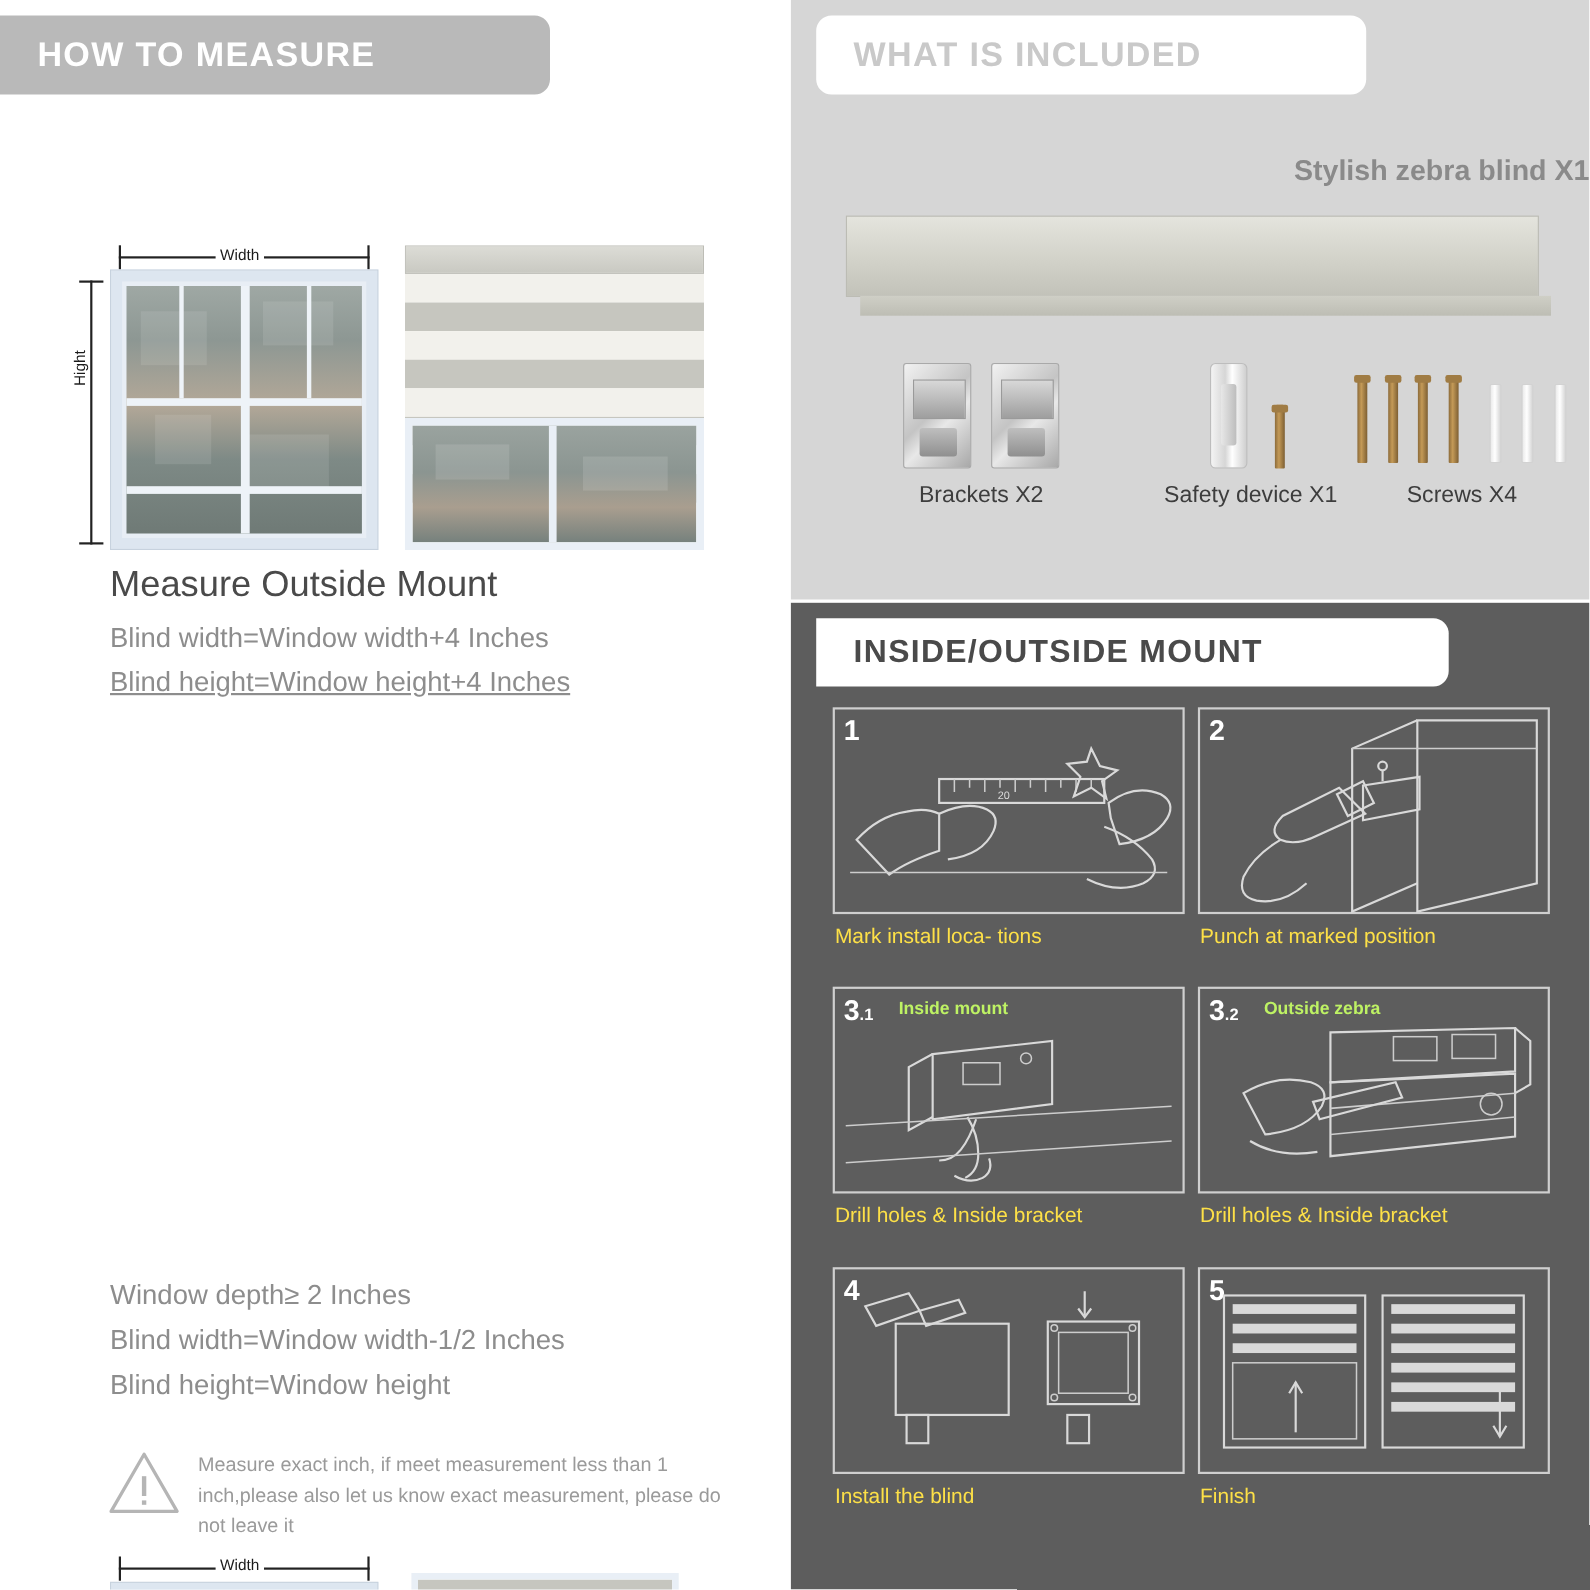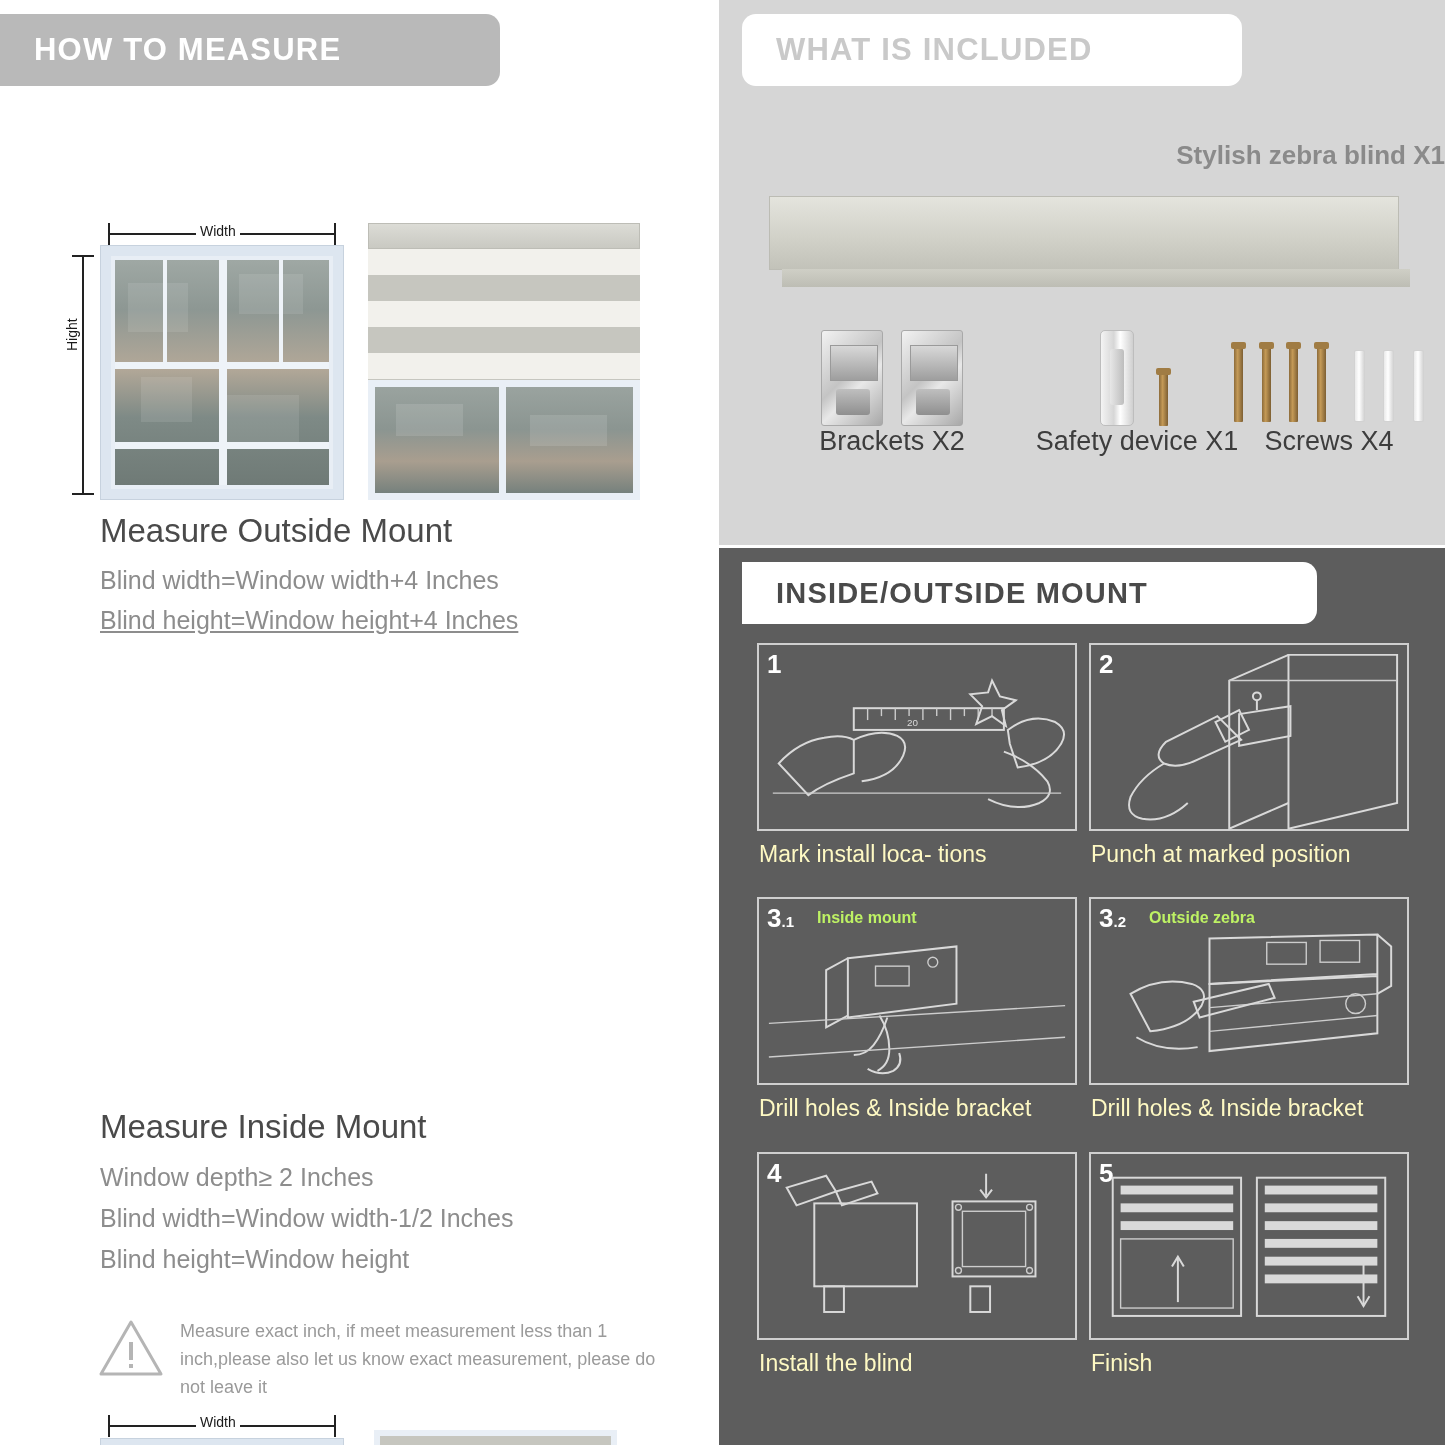--- a/index.html
+++ b/index.html
@@ -112,21 +112,21 @@
     position:absolute; left:50px; top:196px; width:630px; height:74px;
     background:linear-gradient(180deg,#e4e4dd 0%, #d2d2c9 55%, #c2c2b9 100%);
     border:1px solid #bcbcb4;
   }
   .headrail:after {
     content:""; position:absolute; left:12px; right:-12px; bottom:-18px; height:18px;
     background:linear-gradient(180deg,#cfcfc6,#bdbdb4);
   }
 
   .part { position:absolute; text-align:center; }
-  .part-label { font-size:27px; color:#3d3d3d; margin-top:0; }
+  .part-label { font-size:21px; color:#3d3d3d; margin-top:12px; }
 
   .bracket {
     width:62px; height:96px; position:relative; display:inline-block;
     background:linear-gradient(135deg,#f2f2f2,#c4c4c4 45%,#e8e8e8 60%,#a8a8a8);
     border:1px solid #a9a9a9; border-radius:3px;
   }
   .bracket:before {
     content:""; position:absolute; left:8px; top:14px; width:46px; height:34px;
     background:linear-gradient(180deg,#d8d8d8,#9e9e9e); border:1px solid #9a9a9a;
   }
@@ -174,21 +174,21 @@
     position:absolute; background:#5d5d5d; border:2px solid #cfcfcf;
   }
   .step-num {
     position:absolute; left:8px; top:4px; color:#ffffff; font-size:26px; font-weight:bold;
   }
   .step-num small { font-size:15px; }
   .step-inline-label {
     position:absolute; top:10px; color:#bef264; font-size:16px; font-weight:bold;
   }
   .step-caption {
-    position:absolute; color:#fef9c3; font-size:23px;
+    position:absolute; color:#fde047; font-size:19px;
   }
   .sketch { position:absolute; inset:0; }
   .sk { stroke:#d9d9d9; fill:none; stroke-width:2; }
   .sk-thin { stroke:#cdcdcd; fill:none; stroke-width:1.4; }
 </style>
 </head>
 <body>
 
 <div class="page">
 
@@ -273,21 +273,20 @@
       </div>
 
       <svg class="sketch" style="left:0;top:0;width:716px;height:400px;pointer-events:none;">
         <circle cx="612" cy="738" r="45" fill="#ffffff" stroke="#222" stroke-width="2"></circle>
         <path d="M590 716 h44 v10 h-34 v42 h-10 z" fill="#b9c3ce" stroke="#333" stroke-width="2"></path>
         <line x1="596" y1="706" x2="632" y2="706" stroke="#333" stroke-width="1.6"></line>
       </svg>
 
     </div>
 
-    <h2 class="section-title" style="left:100px;top:1108px;">Measure Inside Mount</h2>
     <p class="section-line" style="left:100px;top:1163px;">Window depth≥ 2 Inches</p>
     <p class="section-line" style="left:100px;top:1204px;">Blind width=Window width-1/2 Inches</p>
     <p class="section-line" style="left:100px;top:1245px;">Blind height=Window height</p>
 
     <div class="note">
       <div class="warn-tri">
         <svg width="66" height="60" viewBox="0 0 66 60">
           <path d="M33 4 L63 56 L3 56 Z" fill="none" stroke="#b5b5b5" stroke-width="3" stroke-linejoin="round"></path>
           <rect x="31" y="24" width="4" height="18" fill="#b5b5b5"></rect>
           <rect x="31" y="46" width="4" height="4" fill="#b5b5b5"></rect>

